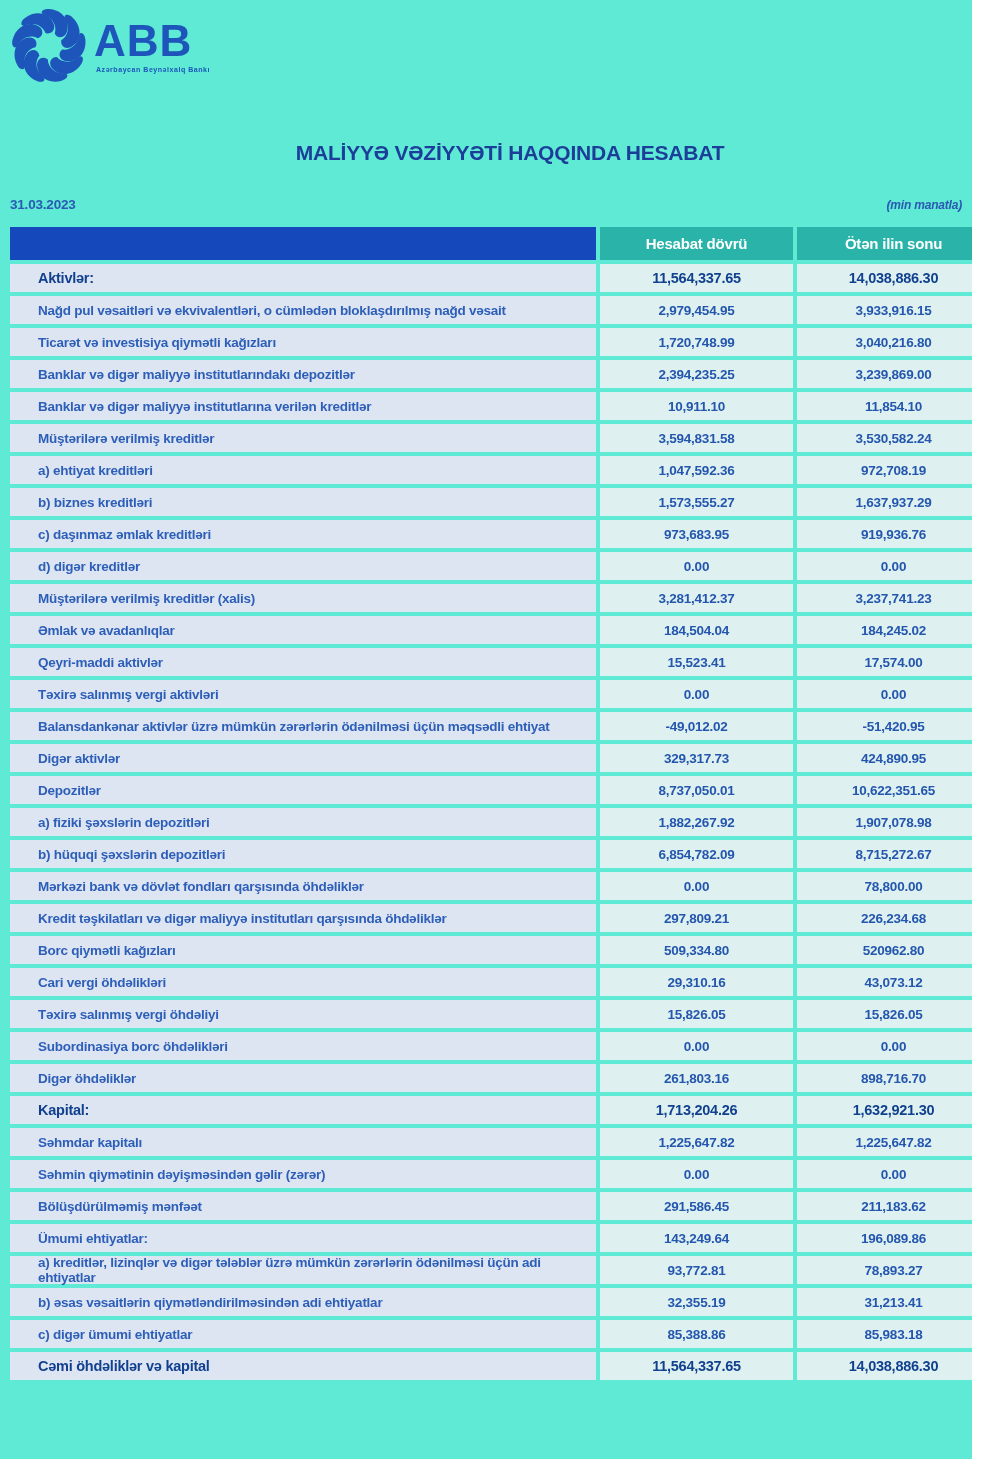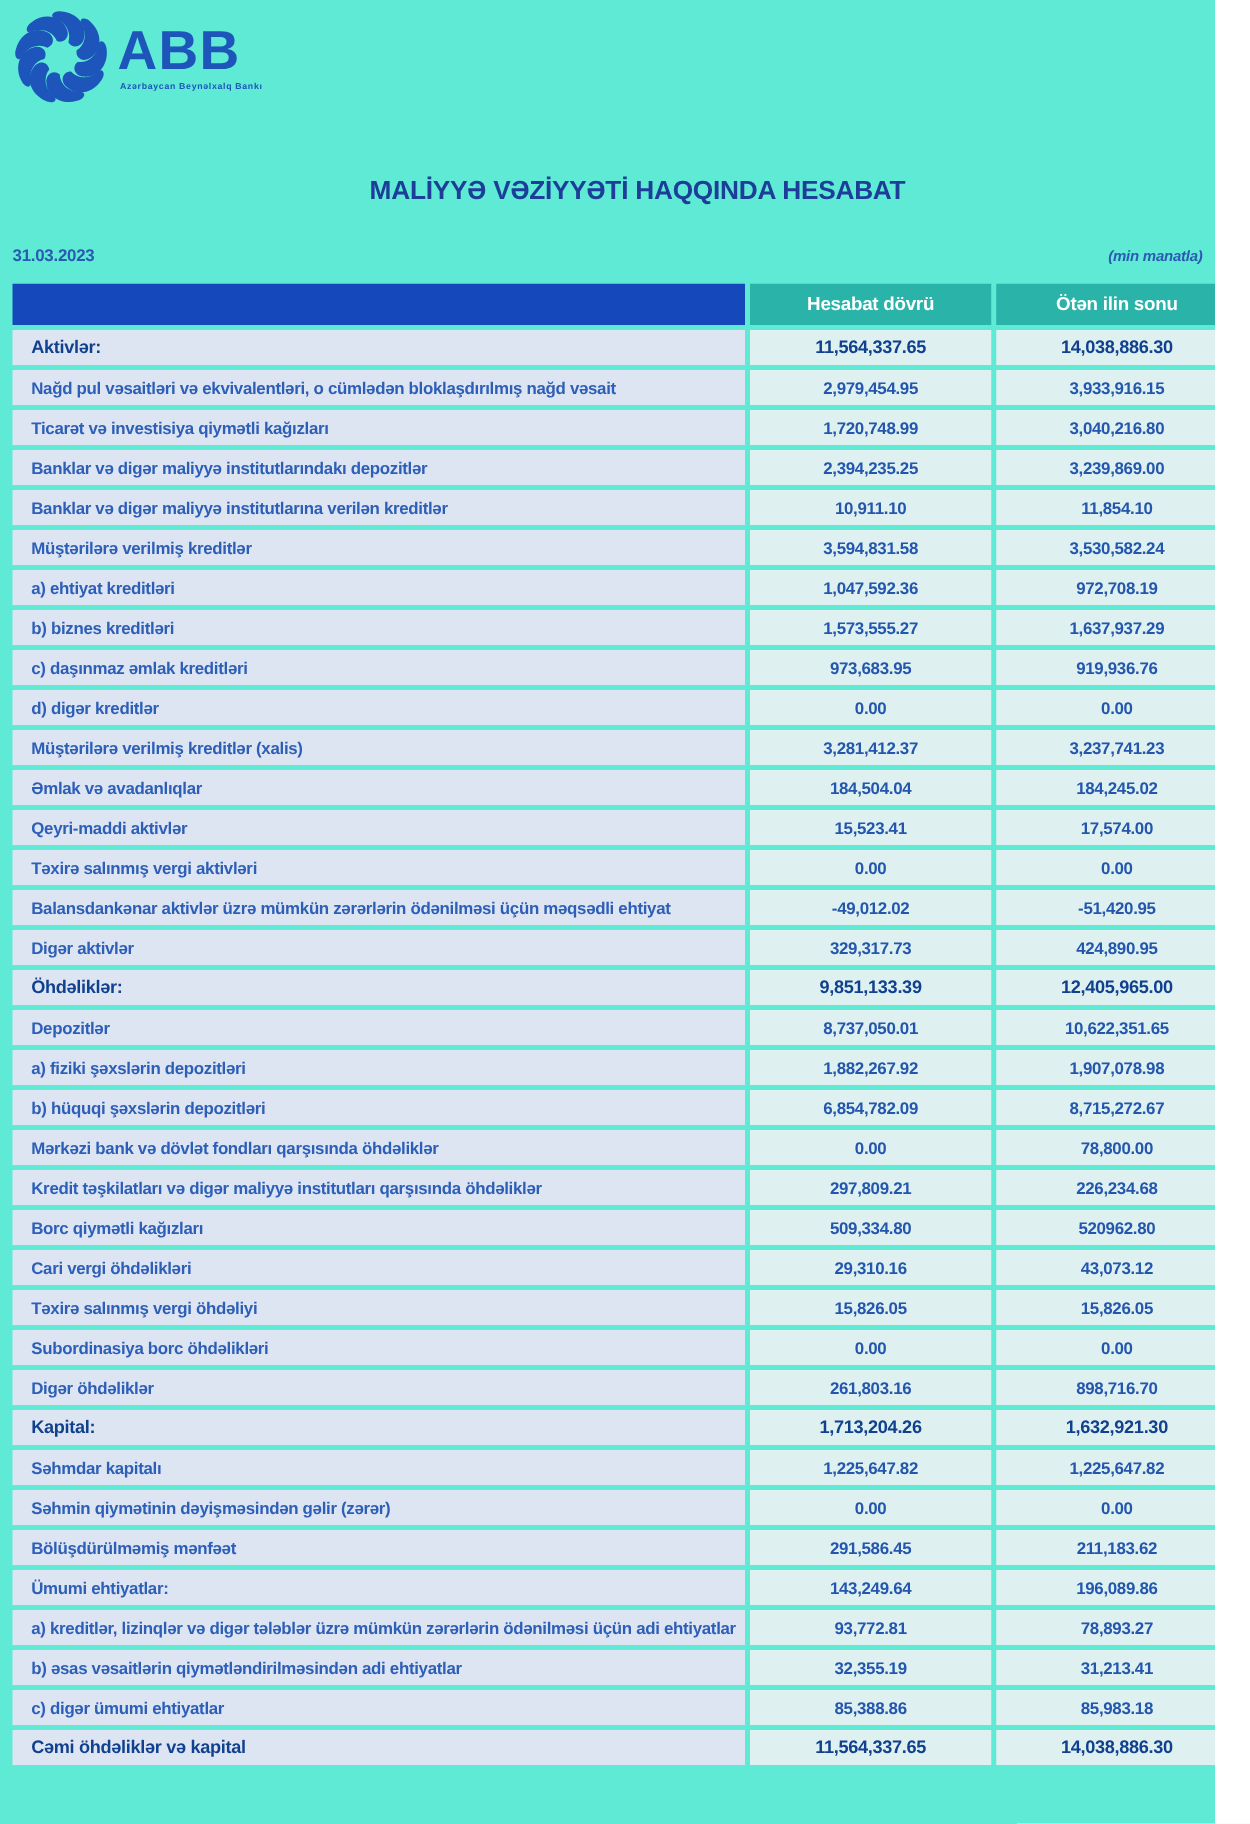--- a/index.html
+++ b/index.html
@@ -102,21 +102,21 @@
   .td {
     height: 28px;
     display: flex;
     align-items: center;
     font-size: 13.5px;
     letter-spacing: -0.25px;
   }
   .td-label {
     background: #dee5f2;
     color: #2d5fb8;
-    padding-left: 15px;
+    padding-left: 28px;
     justify-content: flex-start;
     font-weight: 600;
   }
   .td-val {
     background: #def1f0;
     color: #2456ae;
     justify-content: center;
     font-weight: 600;
   }
   .tr.bold .td {
@@ -256,25 +256,20 @@
     <div class="td td-val">-49,012.02</div>
     <div class="td td-val">-51,420.95</div>
   </div>
 
   <div class="tr">
     <div class="td td-label">Digər aktivlər</div>
     <div class="td td-val">329,317.73</div>
     <div class="td td-val">424,890.95</div>
   </div>
 
-  <div class="tr bold">
-    <div class="td td-label">Öhdəliklər:</div>
-    <div class="td td-val">9,851,133.39</div>
-    <div class="td td-val">12,405,965.00</div>
-  </div>
 
   <div class="tr">
     <div class="td td-label">Depozitlər</div>
     <div class="td td-val">8,737,050.01</div>
     <div class="td td-val">10,622,351.65</div>
   </div>
 
   <div class="tr">
     <div class="td td-label">a) fiziki şəxslərin depozitləri</div>
     <div class="td td-val">1,882,267.92</div>

